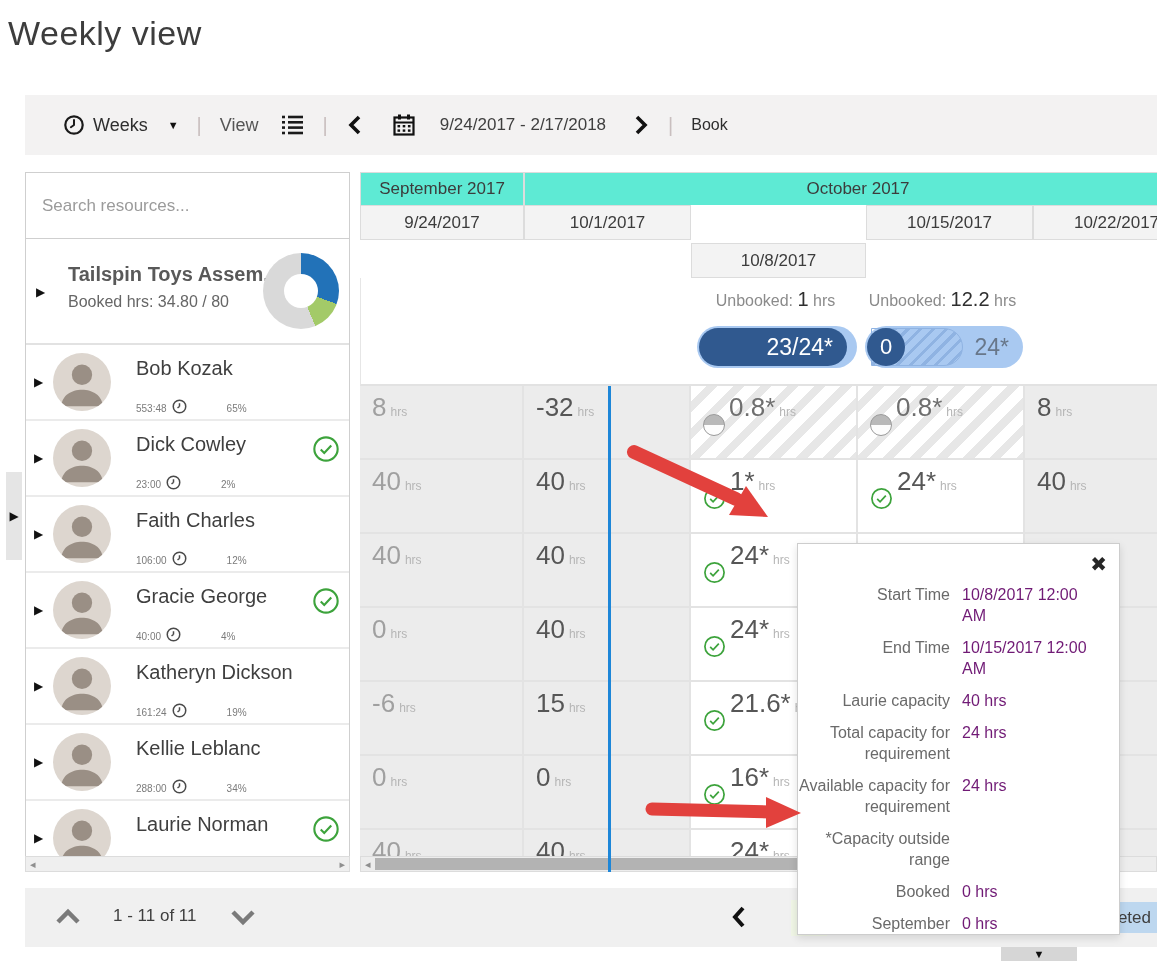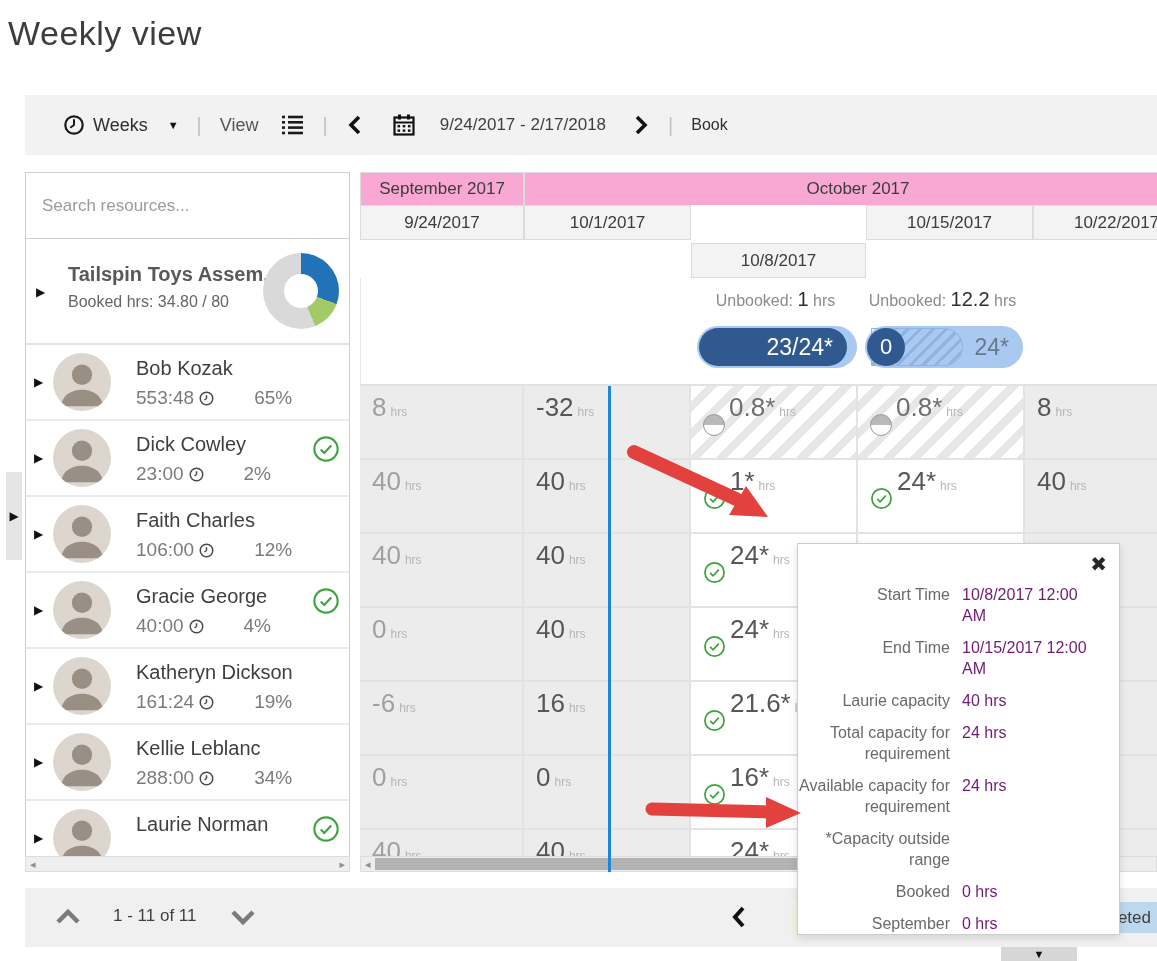--- a/index.html
+++ b/index.html
@@ -30,30 +30,30 @@
   .proj-caret{position:absolute;left:10px;top:46px;font-size:12px;color:#111;}
   .proj-name{position:absolute;left:42px;top:24px;font-size:20px;font-weight:bold;color:#595959;white-space:nowrap;}
   .proj-booked{position:absolute;left:42px;top:54px;font-size:16px;color:#666;}
   .donut{position:absolute;right:10px;top:14px;width:76px;height:76px;border-radius:50%;}
   .donut::after{content:"";position:absolute;left:21px;top:21px;width:34px;height:34px;border-radius:50%;background:#fff;}
   .res-list{position:relative;}
   .res-row{position:relative;height:74px;border-bottom:2px solid #ebebeb;background:#fff;}
   .res-caret{position:absolute;left:8px;top:30px;font-size:12px;color:#111;}
   .avatar{position:absolute;left:27px;top:8px;width:58px;height:58px;border-radius:50%;background:#ddd6cf;overflow:hidden;}
   .res-name{position:absolute;left:110px;top:12px;font-size:20px;color:#3f3f3f;white-space:nowrap;}
-  .res-sub{position:absolute;left:110px;top:42px;font-size:19px;color:#7b7b7b;display:flex;align-items:flex-end;}
+  .res-sub{position:absolute;left:110px;top:54px;font-size:10px;color:#7b7b7b;display:flex;align-items:flex-end;}
   .res-sub .pct{margin-left:40px;}
   .res-check{position:absolute;left:286px;top:14px;}
   .panel-scroll{position:absolute;left:25px;top:856px;width:325px;height:16px;background:#efefef;border:1px solid #dcdcdc;box-sizing:border-box;display:flex;align-items:center;justify-content:space-between;padding:0 4px;}
   .panel-scroll span{color:#8f8f8f;font-size:11px;line-height:10px;}
 
   
   .grid{position:absolute;left:360px;top:172px;width:797px;height:700px;overflow:hidden;background:#fff;}
   .g-months,.g-dates{display:flex;}
-  .g-mcell{background:#f9a8d4;border:1px solid #dcdcdc;border-bottom:none;box-sizing:border-box;height:33px;display:flex;align-items:center;justify-content:center;font-size:17px;color:#3c3c3c;}
+  .g-mcell{background:#5eead4;border:1px solid #dcdcdc;border-bottom:none;box-sizing:border-box;height:33px;display:flex;align-items:center;justify-content:center;font-size:17px;color:#3c3c3c;}
   .g-dcell{background:#f3f3f3;border:1px solid #dcdcdc;box-sizing:border-box;height:35px;display:flex;align-items:center;justify-content:center;font-size:17px;color:#3c3c3c;}
   .cap-row{position:relative;height:108px;background:#fff;border-bottom:2px solid #e2e2e2;box-sizing:border-box;border-left:1px solid #e6e6e6;}
   .unb-label{position:absolute;top:10px;width:167px;text-align:center;font-size:16px;color:#8b8b8b;white-space:nowrap;}
   .unb-label b{font-size:20px;color:#2f2f2f;font-weight:normal;}
   .cap-bar{position:absolute;top:48px;height:42px;border-radius:21px;box-sizing:border-box;}
   .bar-fill{position:absolute;left:2px;top:2px;bottom:2px;border-radius:19px;color:#fff;font-size:23px;display:flex;align-items:center;justify-content:flex-end;padding-right:14px;box-sizing:border-box;}
   .bar-zero{position:absolute;left:2px;top:2px;width:38px;height:38px;border-radius:50%;color:#fff;font-size:22px;display:flex;align-items:center;justify-content:center;z-index:2;}
   .bar-hatch{position:absolute;left:6px;top:2px;height:38px;border-radius:0 19px 19px 0;box-sizing:border-box;}
   .bar-right-text{position:absolute;right:14px;top:0;height:42px;display:flex;align-items:center;font-size:23px;color:#68778a;}
 
@@ -432,21 +432,21 @@
           </div>
           <div class="g-cell white" style="width: 167px; flex: 0 0 auto;"></div>
           <div class="g-cell gray" style="width: 167px; flex: 0 0 auto;"></div>
         </div>
         <div class="g-row">
           <div class="g-cell gray muted" style="width: 164px; flex: 0 0 auto;">
             <span class="g-num">-6</span>
             <span class="g-unit">hrs</span>
           </div>
           <div class="g-cell gray" style="width: 167px; flex: 0 0 auto;">
-            <span class="g-num">16</span>
+            <span class="g-num">15</span>
             <span class="g-unit">hrs</span>
           </div>
           <div class="g-cell white" style="width: 167px; flex: 0 0 auto;">
             <span class="cell-check"><svg width="23" height="23" viewBox="0 0 24 24">
                 <circle cx="12" cy="12" r="10" fill="#fff" stroke="#3da33c" stroke-width="1.8"></circle>
                 <path d="M7.5 12.5 l3 3 l6 -6.5" fill="none" stroke="#3da33c" stroke-width="1.8"></path>
               </svg></span>
             <span class="g-num">21.6*</span>
             <span class="g-unit">hrs</span>
           </div>

